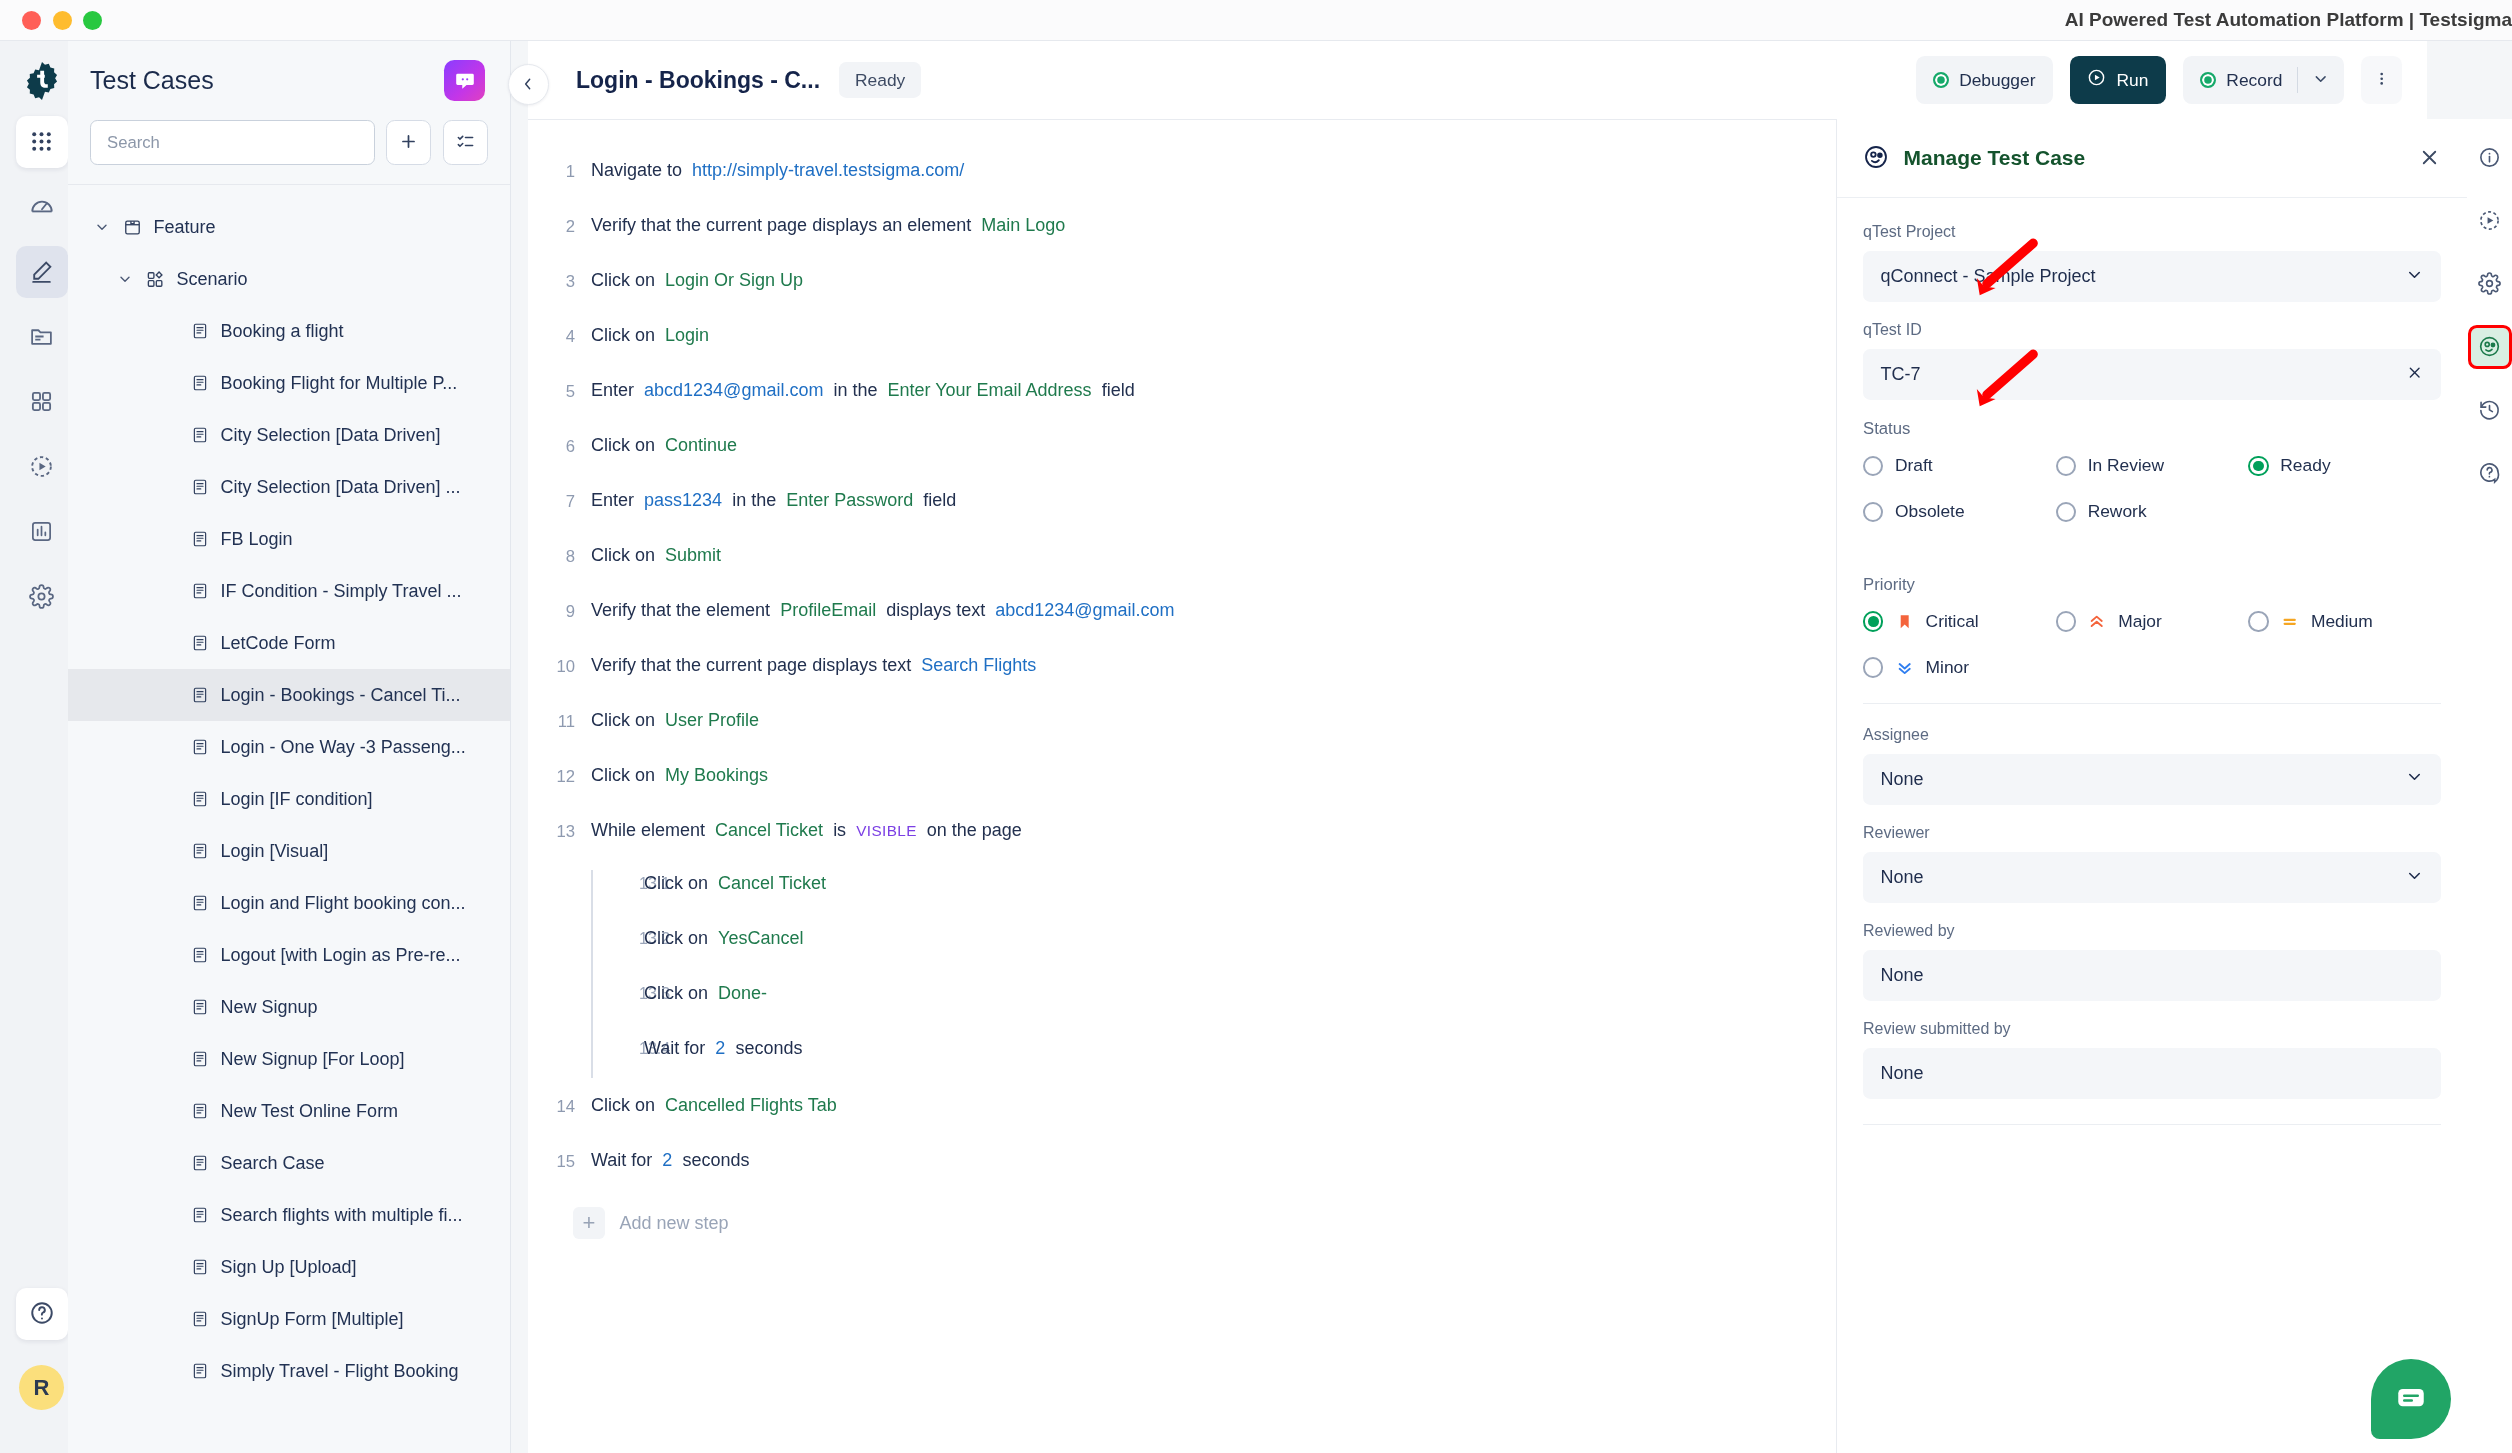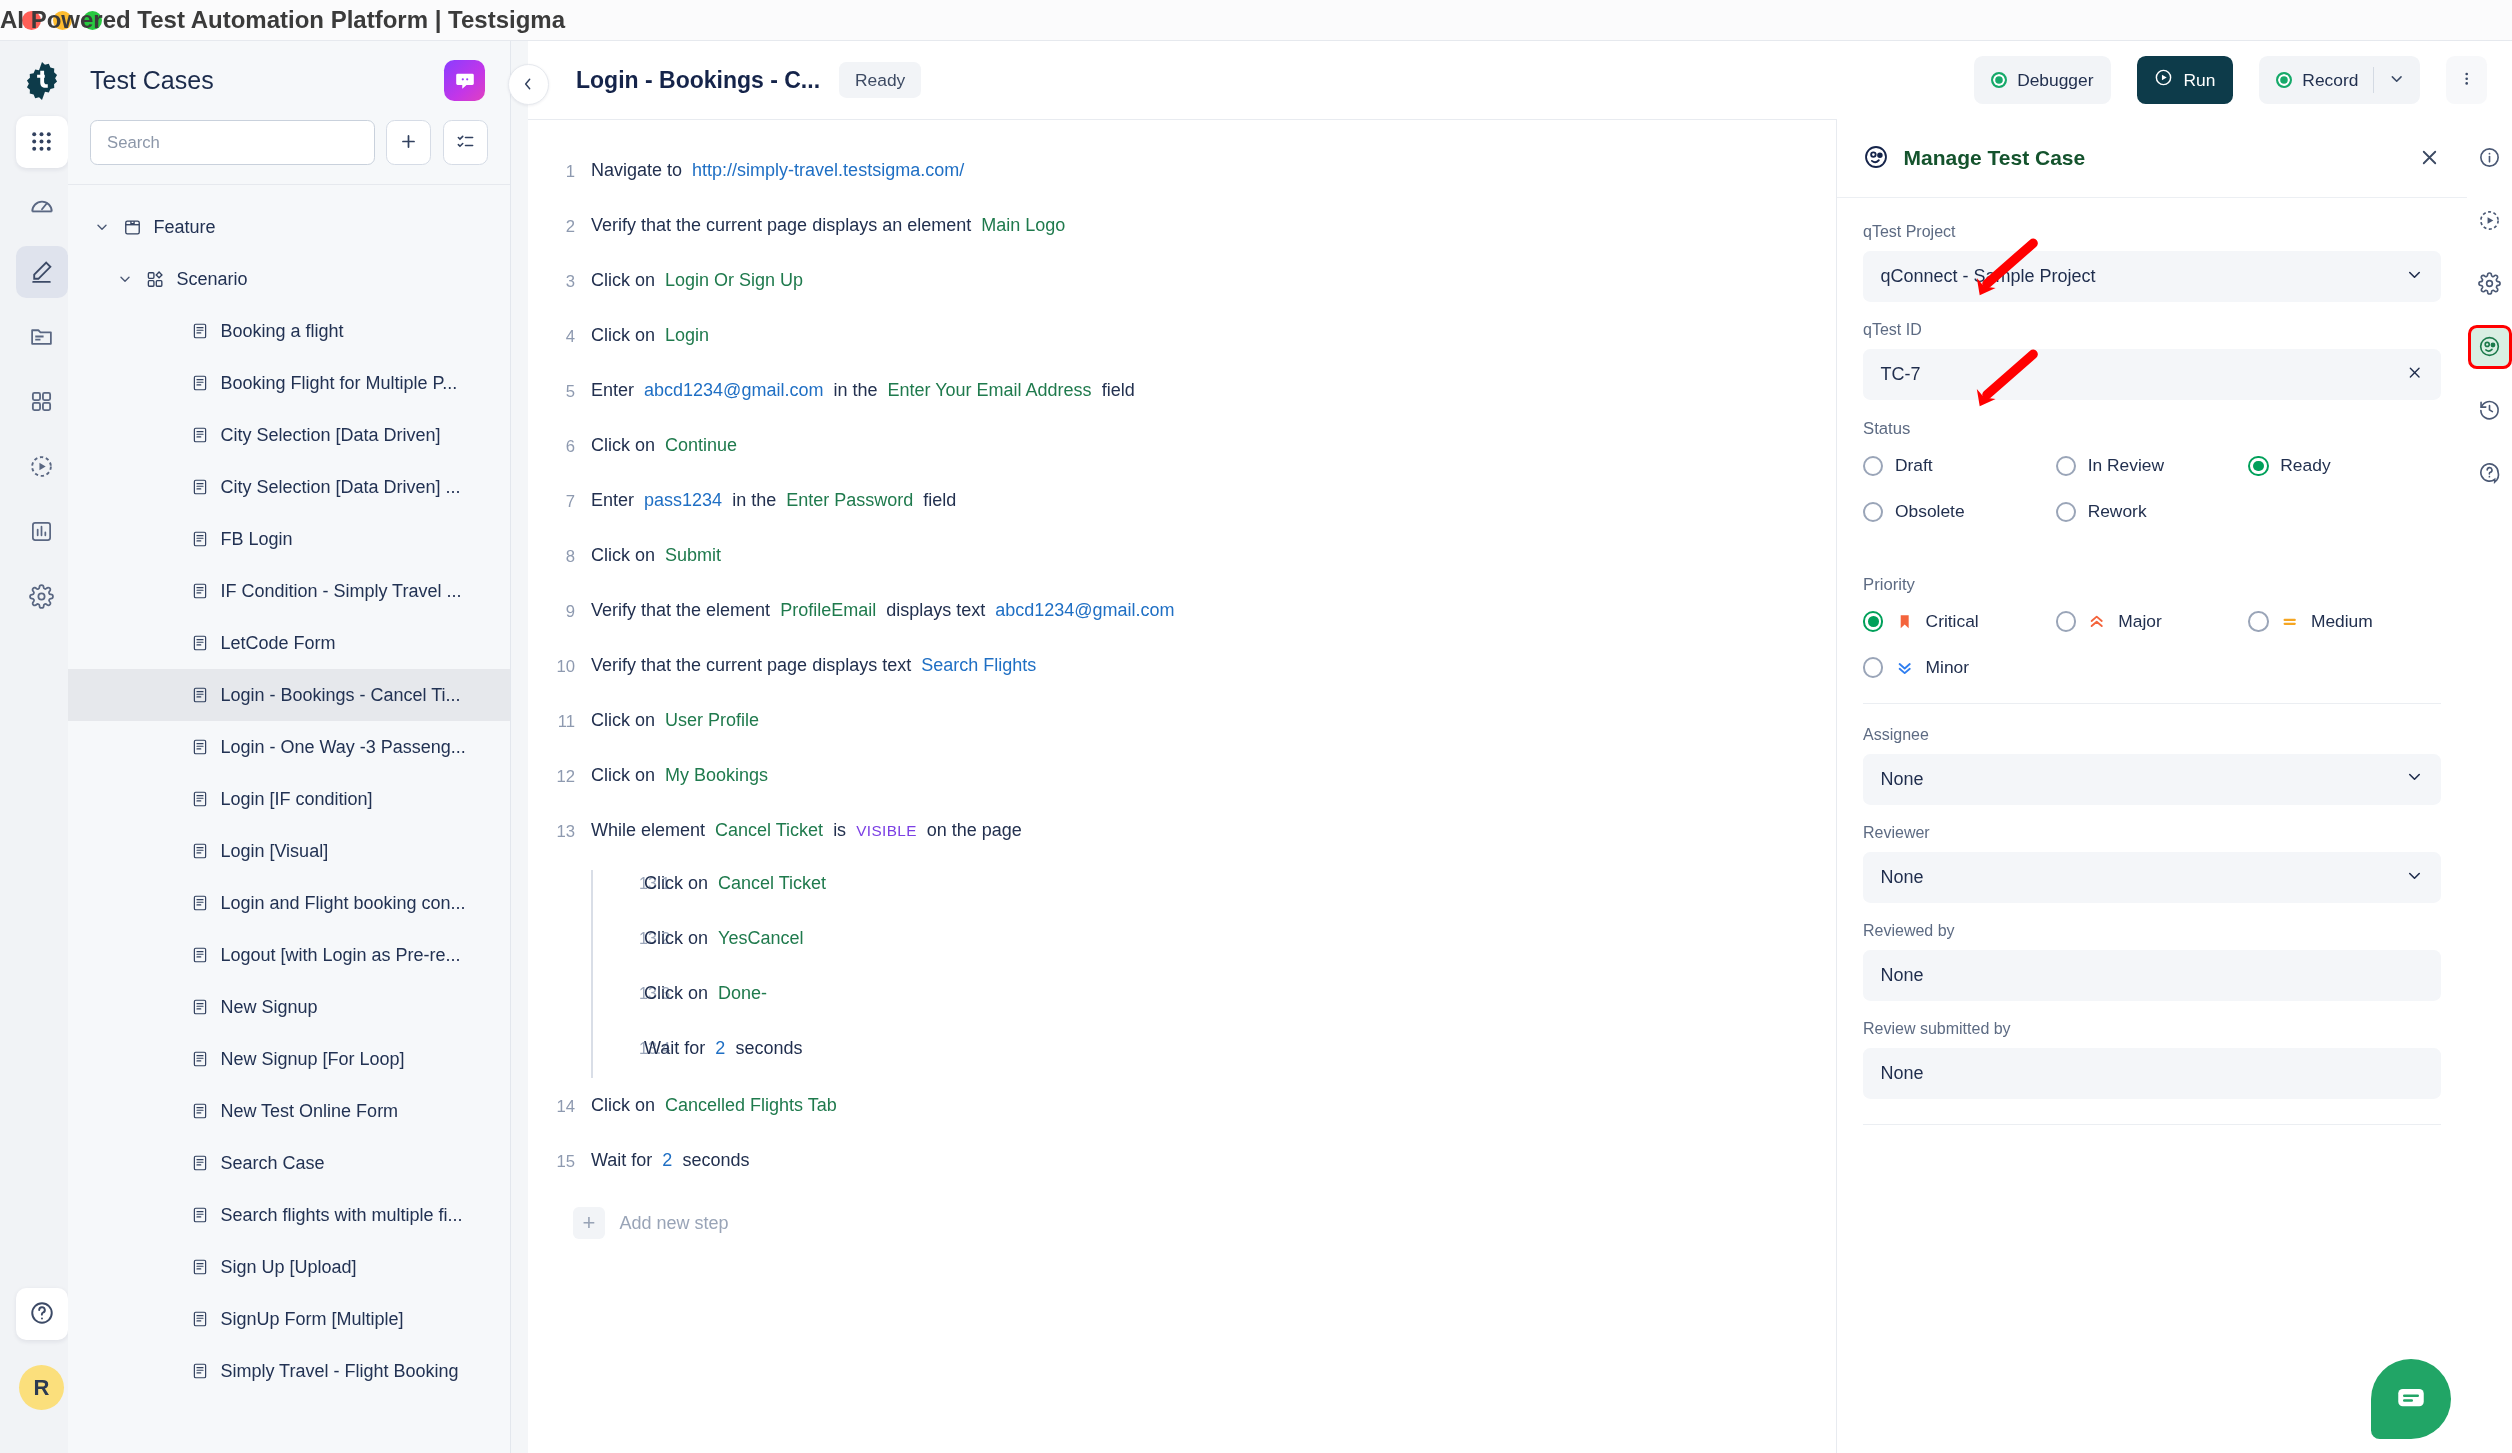--- a/index.html
+++ b/index.html
@@ -17,22 +17,22 @@
     position: absolute; top: 0; left: 0; width: 2512px; height: 41px;
     background: #fbfbfc; border-bottom: 0.7px solid #e6e9ee;
     display: flex; align-items: center;
   }
   .traffic { display: flex; gap: 11.6px; margin-left: 22px; }
   .dot { width: 19px; height: 19px; border-radius: 50%; }
   .dot.red { background: #ff5f57; }
   .dot.yellow { background: #febc2e; }
   .dot.green { background: #28c840; }
   .win-title {
-    position: absolute; left: 0; right: 0; text-align: left;
-    font-size: 24px; font-weight: bold; color: #3b3b3b;
+    position: absolute; left: 0; right: 0; text-align: right;
+    font-size: 19px; font-weight: bold; color: #3b3b3b;
   }
 
   
   .rail {
     position: absolute; top: 41px; left: 0; width: 84px; height: 1413px;
     background: #f1f3f6; border-right: 0.7px solid #e6e9ee;
     display: flex; flex-direction: column; align-items: center;
   }
   .rail-logo {
     margin-top: 17.4px; width: 45px; height: 45px;
@@ -143,22 +143,22 @@
   .p { color: #7b3fe4; font-size: 15.3px; letter-spacing: 0.4px; }
   .add-step { display: flex; align-items: center; padding: 11.6px 0 0 45px; }
   .plus-box {
     width: 32px; height: 32px; border-radius: 5.8px; background: #f2f4f7;
     display: flex; align-items: center; justify-content: center; color: #98a3b6; font-size: 22px;
   }
   .add-lbl { margin-left: 14.5px; font-size: 18px; color: #99a4b7; }
 
   
   .toolbar {
-    position: absolute; top: 41px; left: 1836px; width: 676px; height: 79px;
-    display: flex; align-items: center; justify-content: flex-end; gap: 26px;
+    position: absolute; top: 41px; left: 1751px; width: 676px; height: 79px;
+    display: flex; align-items: center; justify-content: flex-end; gap: 17px;
     padding-right: 25px; background: #ffffff; border-bottom: 0.7px solid #e8ebf0;
   }
   .tb-btn {
     height: 48px; border-radius: 8.7px; display: flex; align-items: center;
     gap: 10.2px; padding: 0 17.4px; font-size: 17.4px; background: #f2f4f7; color: #22304f;
     border: none; font-family: "Liberation Sans", sans-serif;
   }
   .tb-btn.dark { background: #0d3b4a; color: #ffffff; }
   .rec-group { display: flex; align-items: center; background: #f2f4f7; border-radius: 8.7px; height: 48px; }
   .rec-main { display: flex; align-items: center; gap: 10.2px; padding: 0 14.5px 0 17.4px; font-size: 17.4px; color: #22304f; }

